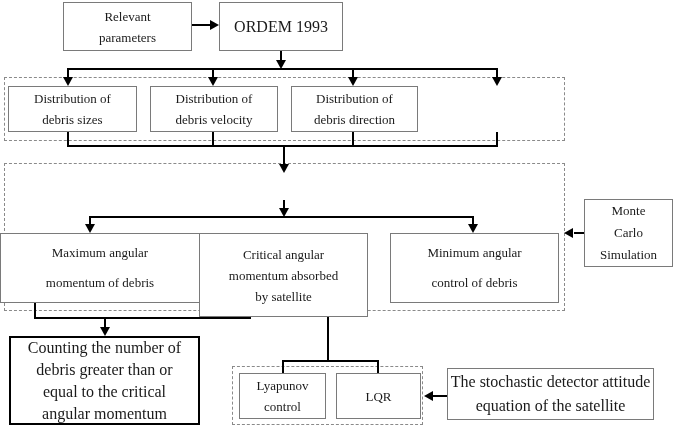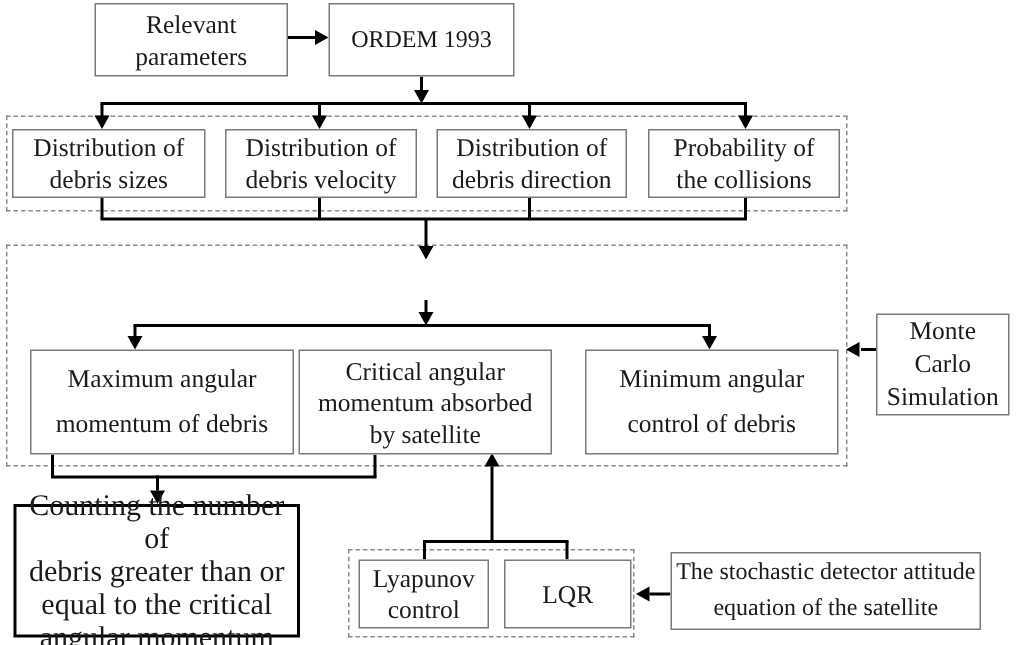--- a/index.html
+++ b/index.html
@@ -5,21 +5,21 @@
   html,body{margin:0;padding:0;background:#ffffff;}
   .canvas{
     position:relative;width:685px;height:430px;background:#ffffff;
     font-family:"Liberation Serif","DejaVu Serif",serif;color:#1a1a1a;
     overflow:hidden;
   }
   .node{
     position:absolute;box-sizing:border-box;background:#ffffff;
     border:1.5px solid #7a7a7a;
     display:flex;align-items:center;justify-content:center;text-align:center;
-    font-size:17px;line-height:21px;white-space:pre-line;z-index:3;
+    font-size:13px;line-height:21px;white-space:pre-line;z-index:3;
   }
   .node.wide-lh{line-height:30px;}
   .node.bold-border{border:2.5px solid #000000;z-index:4;}
   .group{
     position:absolute;box-sizing:border-box;border:1.5px dashed #8a8a8a;
     background:transparent;z-index:1;
   }
   .hl{position:absolute;height:2px;background:#000000;z-index:2;}
   .vl{position:absolute;width:2px;background:#000000;z-index:2;}
   .ah{position:absolute;width:0;height:0;z-index:2;}
@@ -40,35 +40,33 @@
   <div class="node" style="left:63px;top:2px;width:129px;height:49px">Relevant
 parameters</div>
   <div class="node" style="left:219px;top:2px;width:124px;height:49px;font-size:16px">ORDEM 1993</div>
 
   <div class="node" style="left:8px;top:86px;width:129px;height:46px">Distribution of
 debris sizes</div>
   <div class="node" style="left:150px;top:86px;width:128px;height:46px">Distribution of
 debris velocity</div>
   <div class="node" style="left:291px;top:86px;width:127px;height:46px">Distribution of
 debris direction</div>
-  <div class="node" style="left:432px;top:86px;width:128px;height:46px">Probability of
-the collisions</div>
 
-  <div class="node wide-lh" style="left:20px;top:233px;width:176px;height:70px">Maximum angular
+  <div class="node wide-lh" style="left:0;top:233px;width:200px;height:70px">Maximum angular
 momentum of debris</div>
-  <div class="node" style="left:199px;top:233px;width:169px;height:70px">Critical angular
+  <div class="node" style="left:199px;top:233px;width:169px;height:84px">Critical angular
 momentum absorbed
 by satellite</div>
   <div class="node wide-lh" style="left:390px;top:233px;width:169px;height:70px">Minimum angular
 control of debris</div>
-  <div class="node" style="left:584px;top:209px;width:89px;height:68px;line-height:22px">Monte
+  <div class="node" style="left:584px;top:199px;width:89px;height:68px;line-height:22px">Monte
 Carlo
 Simulation</div>
 
-  <div class="node bold-border" style="left:9px;top:336px;width:191px;height:89px;font-size:20px;line-height:22px">Counting the number of
+  <div class="node bold-border" style="left:9px;top:336px;width:191px;height:89px;font-size:16px;line-height:22px">Counting the number of
 debris greater than or
 equal to the critical
 angular momentum</div>
   <div class="node" style="left:336px;top:373px;width:85px;height:46px">LQR</div>
   <div class="node" style="left:239px;top:373px;width:87px;height:46px">Lyapunov
 control</div>
   <div class="node" style="left:447px;top:368px;width:207px;height:52px;font-size:16px;line-height:24px">The stochastic detector attitude
 equation of the satellite</div>
 
   <div class="hl" style="left:192px;top:24px;width:19px"></div>

